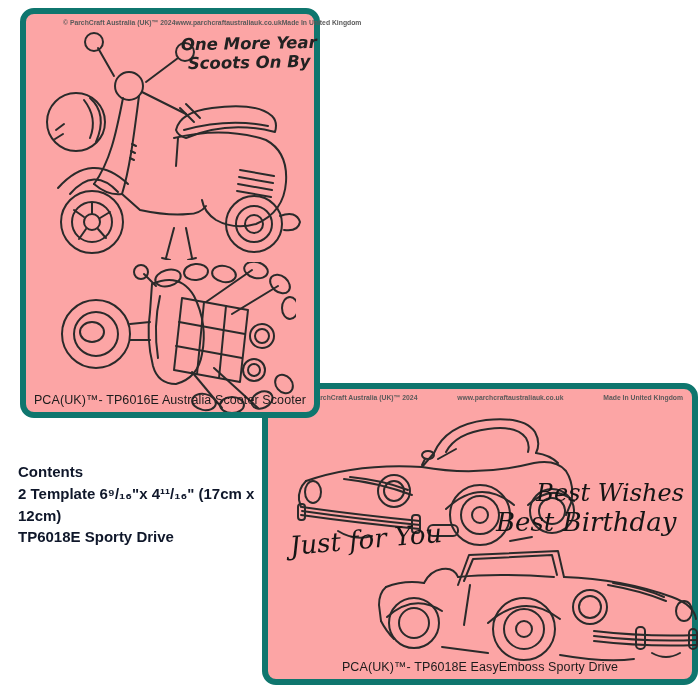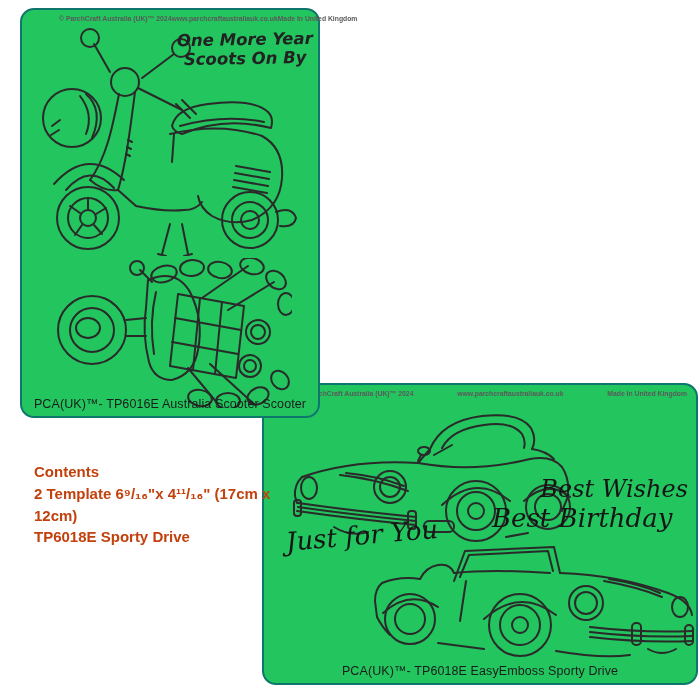--- a/index.html
+++ b/index.html
@@ -1,37 +1,37 @@
 <!DOCTYPE html>
 <html><head>
 <meta charset="utf-8">
 <style>
   html,body{margin:0;padding:0;background:#ffffff;}
   .stage{position:relative;width:700px;height:700px;background:#ffffff;overflow:hidden;
          font-family:"Liberation Sans",sans-serif;color:#1a1a1a;}
-  .template-card{position:absolute;background:#22c55e;border:2px solid #0f766e;border-radius:14px;box-sizing:border-box;padding-left:28px;}
+  .template-card{position:absolute;background:#fca5a5;border:6px solid #0f766e;border-radius:14px;box-sizing:border-box;padding-left:28px;}
   #card-scooter{left:20px;top:8px;width:300px;height:410px;z-index:2;}
   #card-sporty{left:262px;top:383px;width:436px;height:302px;z-index:1;}
   .card-header{display:flex;justify-content:space-between;align-items:baseline;
                padding:5px 9px 0 9px;font-size:6.8px;font-weight:bold;color:#5a5a5a;white-space:nowrap;}
   .card-caption{position:absolute;bottom:5px;left:0;width:100%;text-align:center;
                 font-size:12.5px;color:#1c1c1c;letter-spacing:0.1px;}
   .lineart{position:absolute;}
   .lineart path,.lineart circle,.lineart ellipse,.lineart line,.lineart polygon,.lineart rect{
         fill:none;stroke:#2a2a2a;stroke-width:2;stroke-linecap:round;stroke-linejoin:round;}
   .handwriting{position:absolute;left:148px;top:20px;width:150px;text-align:center;
                font-family:"DejaVu Sans",sans-serif;font-style:italic;font-weight:bold;
                font-size:16.5px;line-height:1.18;color:#222;transform:rotate(-1deg);}
   .script-text{position:absolute;font-family:"DejaVu Serif",serif;font-style:italic;
                color:#151515;white-space:nowrap;}
   #best-wishes{right:8px;top:42px;font-size:24px;margin-top:48px;}
   #happy-birthday{left:228px;top:118px;font-size:26px;}
   #just-for-you{left:22px;top:142px;font-size:26px;transform:rotate(-5deg);transform-origin:left center;}
   .contents-block{position:absolute;left:18px;top:461px;width:280px;font-weight:bold;
-                  font-size:15px;line-height:1.45;color:#c2410c;z-index:3;margin-left:16px;}
+                  font-size:15px;line-height:1.45;color:#0f172a;z-index:3;}
 </style>
 </head>
 <body>
 
 <div class="stage">
 
   <div class="template-card" id="card-scooter">
     <div class="card-header">
       <span>© ParchCraft Australia (UK)™ 2024</span>
       <span>www.parchcraftaustraliauk.co.uk</span>

